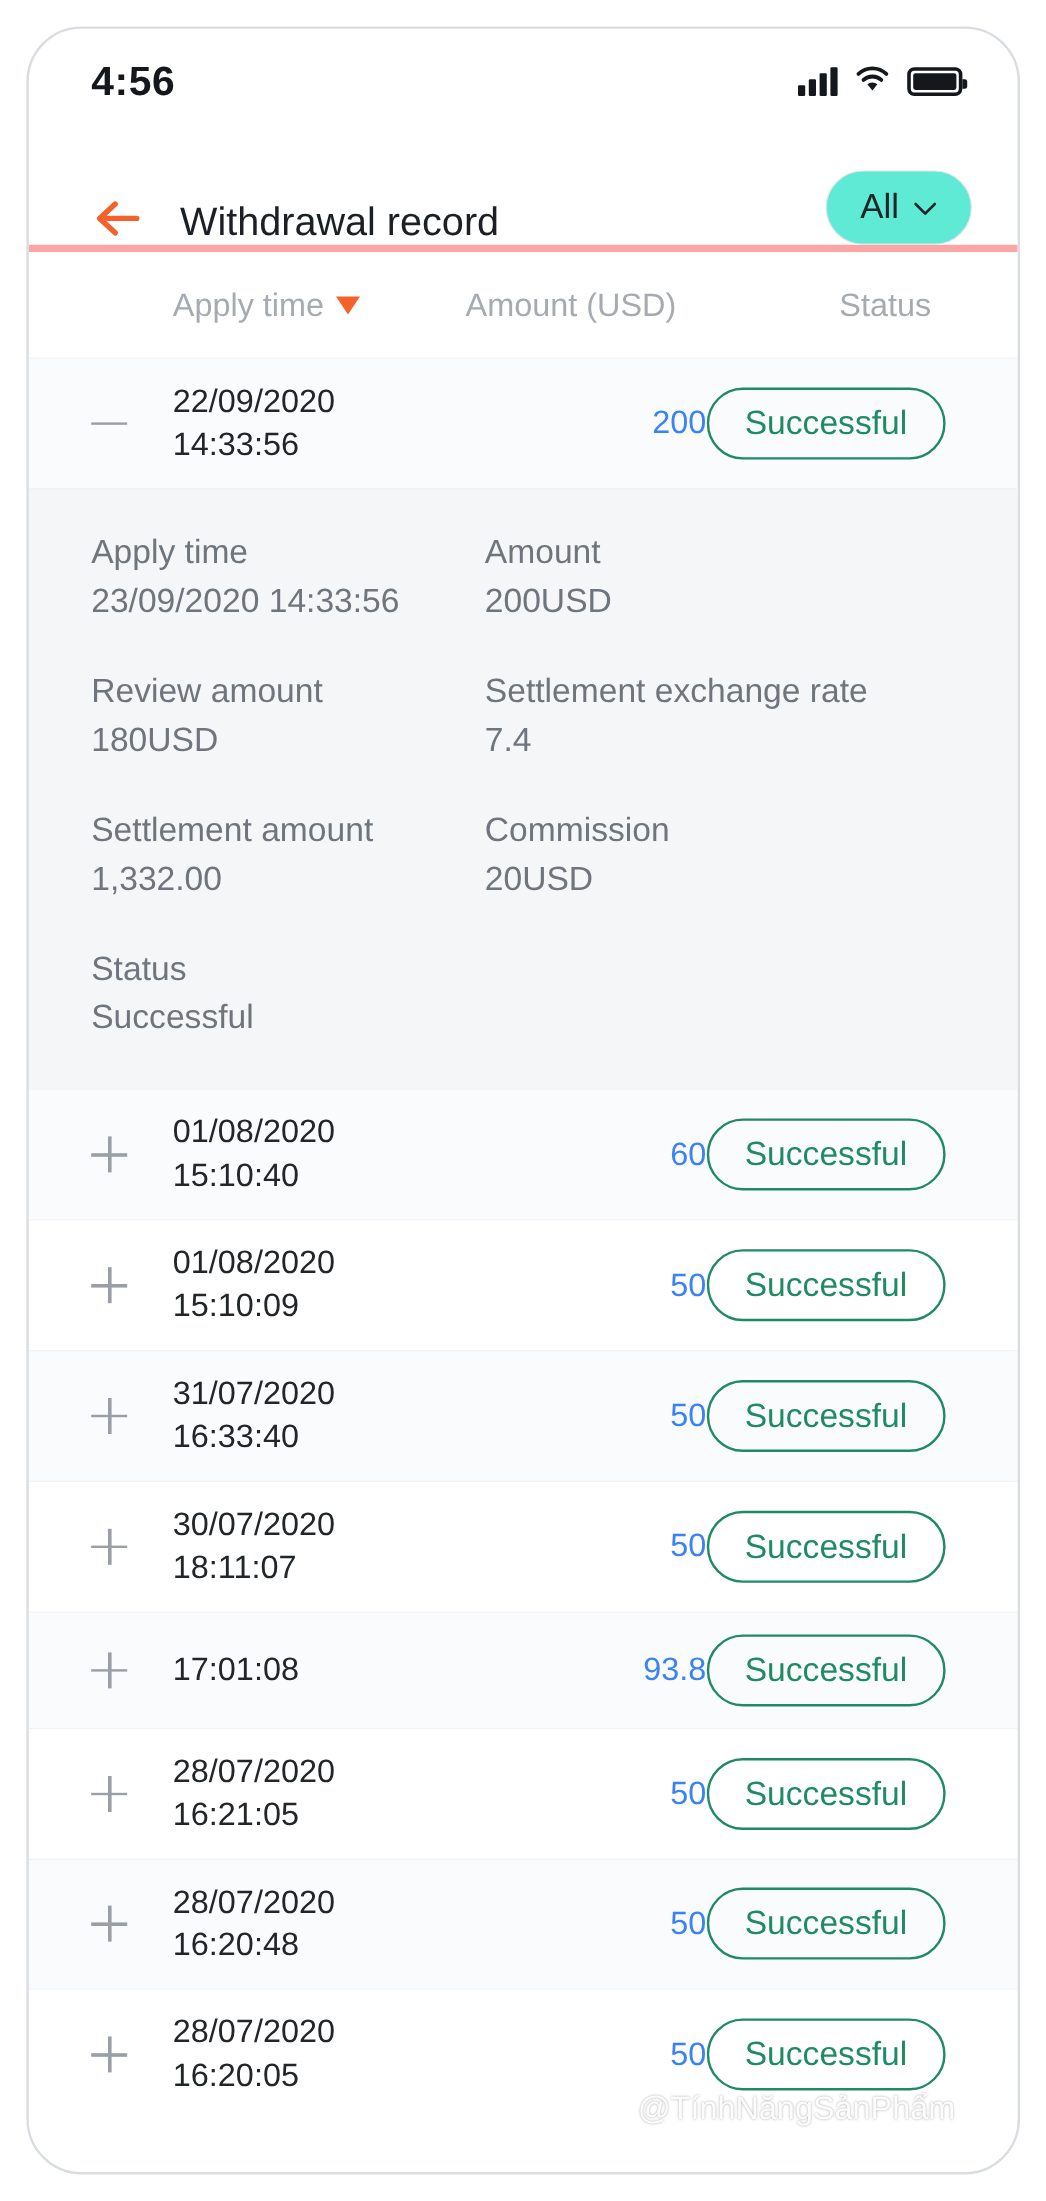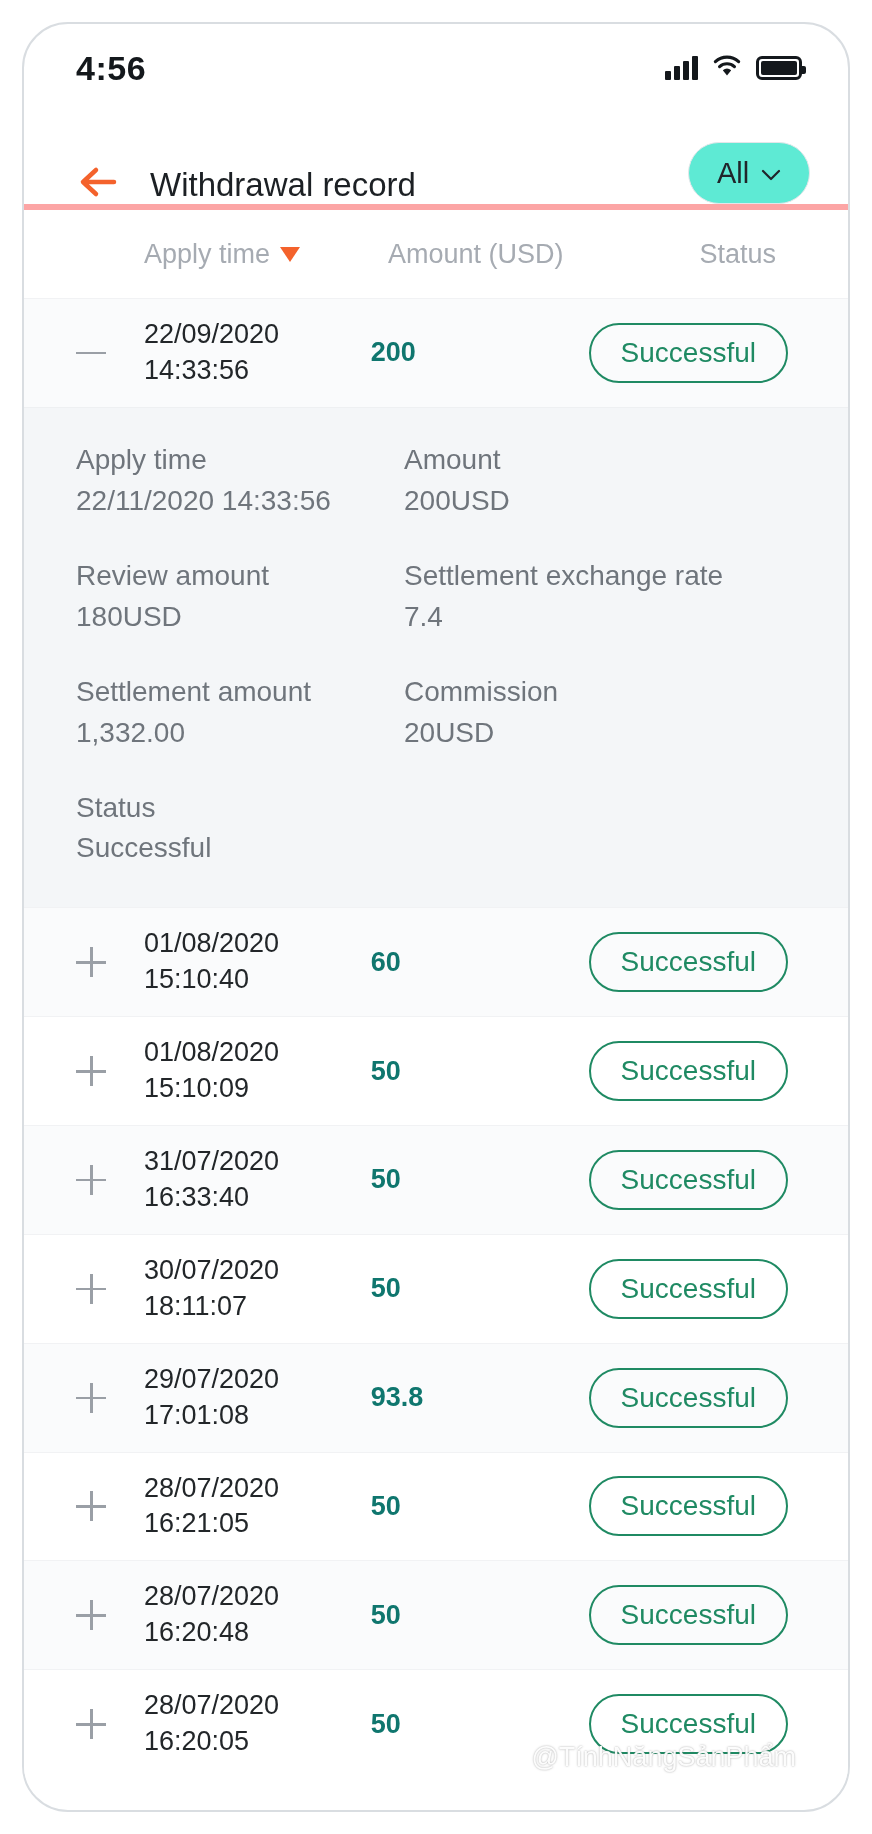--- a/index.html
+++ b/index.html
@@ -145,23 +145,22 @@
   .cell-time {
     width: 276px;
     font-size: 27px;
     color: #222629;
     line-height: 1.33;
     padding-left: 16px;
   }
   .cell-amount {
     width: 250px;
     font-size: 27px;
-    color: #0f766e;
-    text-align: left;
-    font-weight: bold;
+    color: #3b82f6;
+    text-align: right;
   }
   .cell-status { flex: 1; display: flex; justify-content: flex-end; padding-right: 22px; }
   .badge {
     border: 2px solid #1f8a63;
     color: #1f8a63;
     border-radius: 34px;
     font-size: 28px;
     padding: 12px 30px;
     white-space: nowrap;
     background: transparent;
@@ -266,21 +265,21 @@
         </div>
         <div class="cell-amount">200</div>
         <div class="cell-status">
           <span class="badge">Successful</span>
         </div>
       </div>
       <div class="detail">
         <div class="detail-grid">
           <div class="d-cell">
             <div class="d-label">Apply time</div>
-            <div class="d-value">22/11/2020 14:33:56</div>
+            <div class="d-value">23/09/2020 14:33:56</div>
           </div>
           <div class="d-cell">
             <div class="d-label">Amount</div>
             <div class="d-value">200USD</div>
           </div>
           <div class="d-cell">
             <div class="d-label">Review amount</div>
             <div class="d-value">180USD</div>
           </div>
           <div class="d-cell">
@@ -351,21 +350,20 @@
         <div class="cell-amount">50</div>
         <div class="cell-status">
           <span class="badge">Successful</span>
         </div>
       </div>
       <div class="row alt">
         <div class="toggle">
           <span class="plus-ico"></span>
         </div>
         <div class="cell-time">
-          <div>29/07/2020</div>
           <div>17:01:08</div>
         </div>
         <div class="cell-amount">93.8</div>
         <div class="cell-status">
           <span class="badge">Successful</span>
         </div>
       </div>
       <div class="row">
         <div class="toggle">
           <span class="plus-ico"></span>

